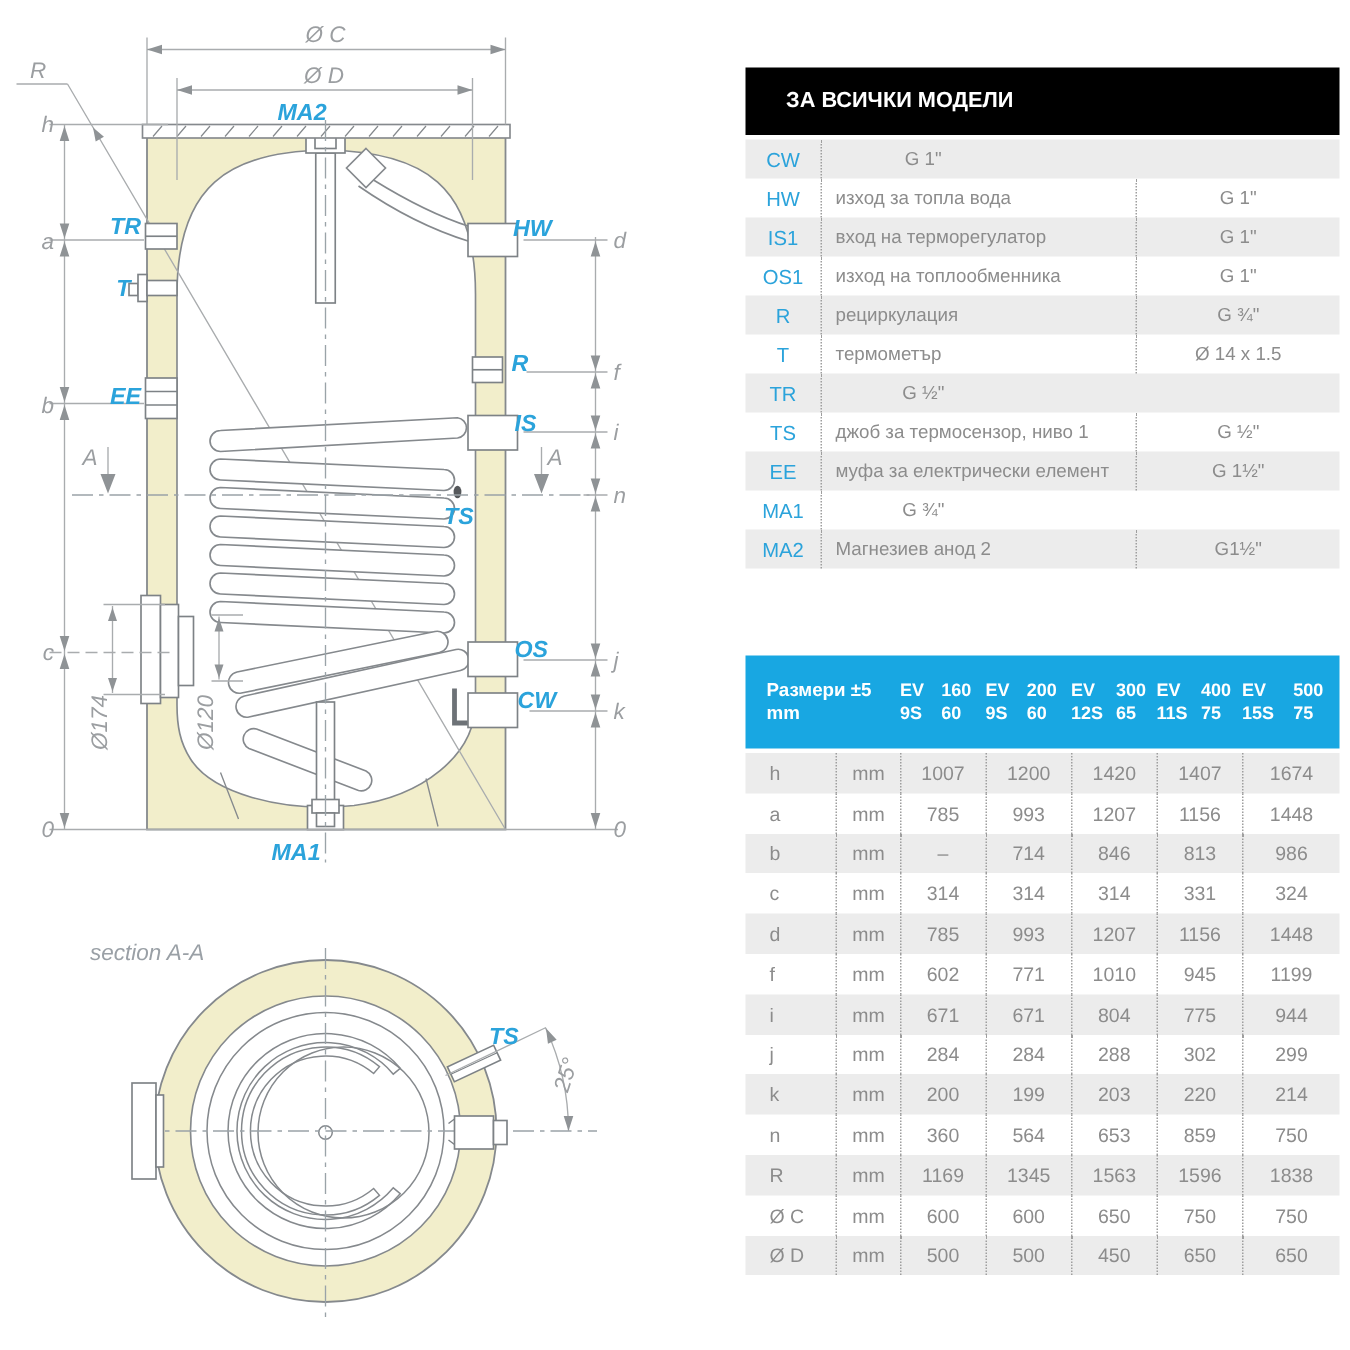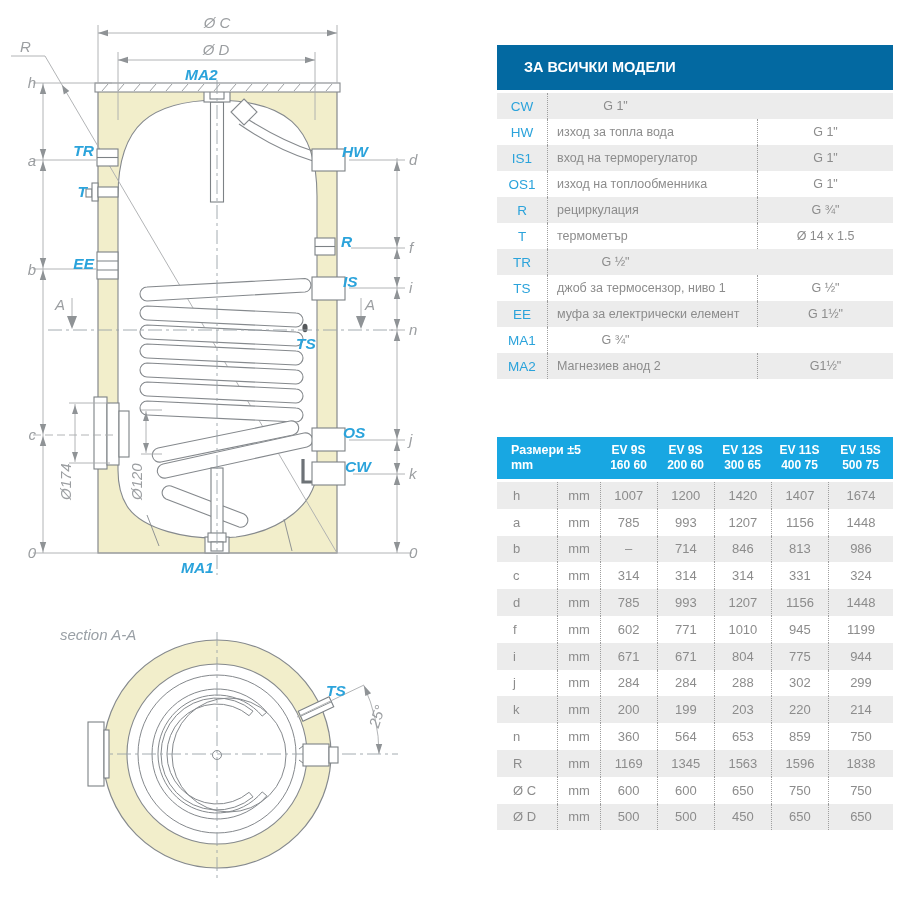--- a/index.html
+++ b/index.html
@@ -8,39 +8,39 @@
   .stage{position:absolute;inset:0;}
 
   
   svg{position:absolute;left:0;top:0;}
   .dimtxt{font-style:italic;font-size:15px;fill:#9b9ea1;}
   .bluetxt{font-style:italic;font-size:15.5px;font-weight:600;fill:#2ba3db;}
   .sectxt{font-style:italic;font-size:15px;fill:#9aa0a6;}
 
   
   .ports-table{position:absolute;left:497px;top:45px;width:396px;}
-  .ptitle{height:45px;line-height:45px;background:#0369a1;color:#fff;
+  .ptitle{height:45px;line-height:45px;background:#000000;color:#fff;
           font-size:14.5px;font-weight:bold;padding-left:27px;box-sizing:border-box;}
   .pbody{margin-top:3px;}
   .prow{display:flex;height:26px;align-items:stretch;}
   .prow.alt{background:#ececec;}
   .pcode{width:50px;display:flex;align-items:center;justify-content:center;
          color:#2ba3db;font-size:13.5px;}
   .pdesc{flex:1;border-left:1px dotted #9e9e9e;display:flex;align-items:center;
          padding-left:9px;font-size:12.5px;color:#8c8c8c;}
   .psize{width:135px;border-left:1px dotted #9e9e9e;display:flex;align-items:center;
          justify-content:center;font-size:12.5px;color:#8c8c8c;}
   .pfoot{margin-top:19px;padding-left:18px;font-size:11.5px;color:#8c8c8c;}
 
   .dims-table{position:absolute;left:497px;top:437px;width:396px;}
-  .dheader{display:flex;background:#18a7e2;height:42px;color:#fff;}
+  .dheader{display:flex;background:#18a7e2;height:62px;color:#fff;}
   .dcorner{width:103px;display:flex;flex-direction:column;justify-content:center;
            padding-left:14px;box-sizing:border-box;font-size:12.5px;line-height:15px;font-weight:600;}
   .dmodels{display:flex;width:293px;}
-  .mcol{width:57px;display:flex;flex-direction:column;justify-content:center;
+  .mcol{width:57px;display:flex;flex-direction:row;justify-content:center;
         align-items:center;font-size:12px;line-height:15px;font-weight:600;}
   .mcol.last{width:65px;}
   .dbody{margin-top:3px;}
   .drow{display:flex;height:26.8px;align-items:stretch;font-size:13px;color:#8c8c8c;}
   .drow.alt{background:#ececec;}
   .ddim{width:61px;display:flex;align-items:center;padding-left:16px;box-sizing:border-box;}
   .dunit{width:42px;border-left:1px dotted #9e9e9e;display:flex;align-items:center;justify-content:center;}
   .dval{width:57px;border-left:1px dotted #9e9e9e;display:flex;align-items:center;justify-content:center;}
   .dval.last{width:65px;}
 </style>

